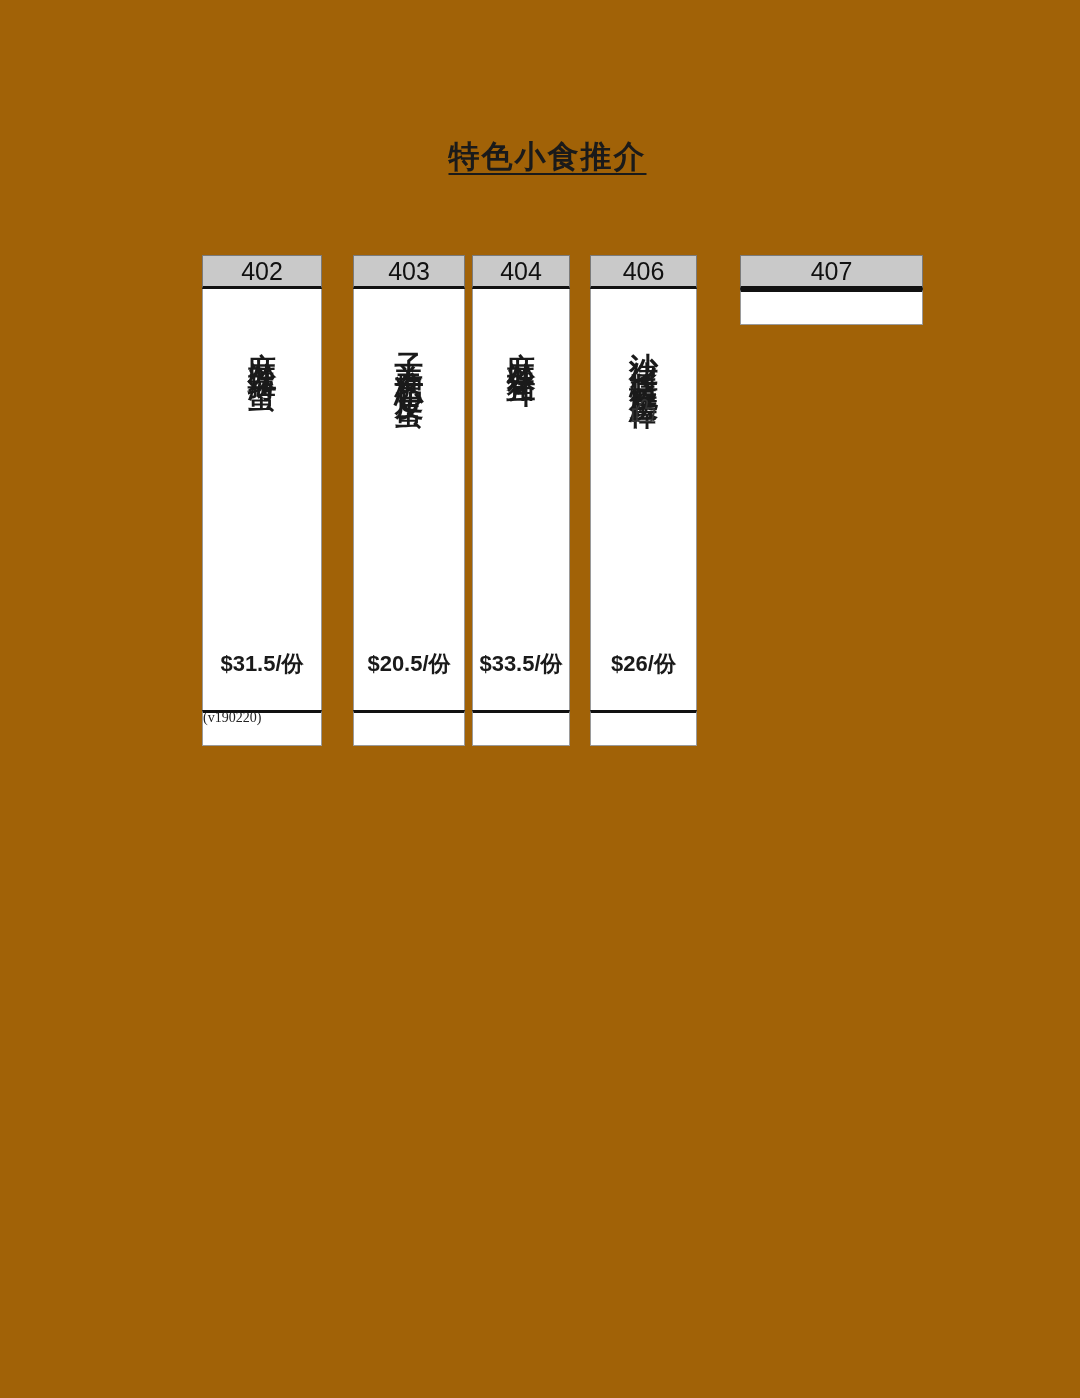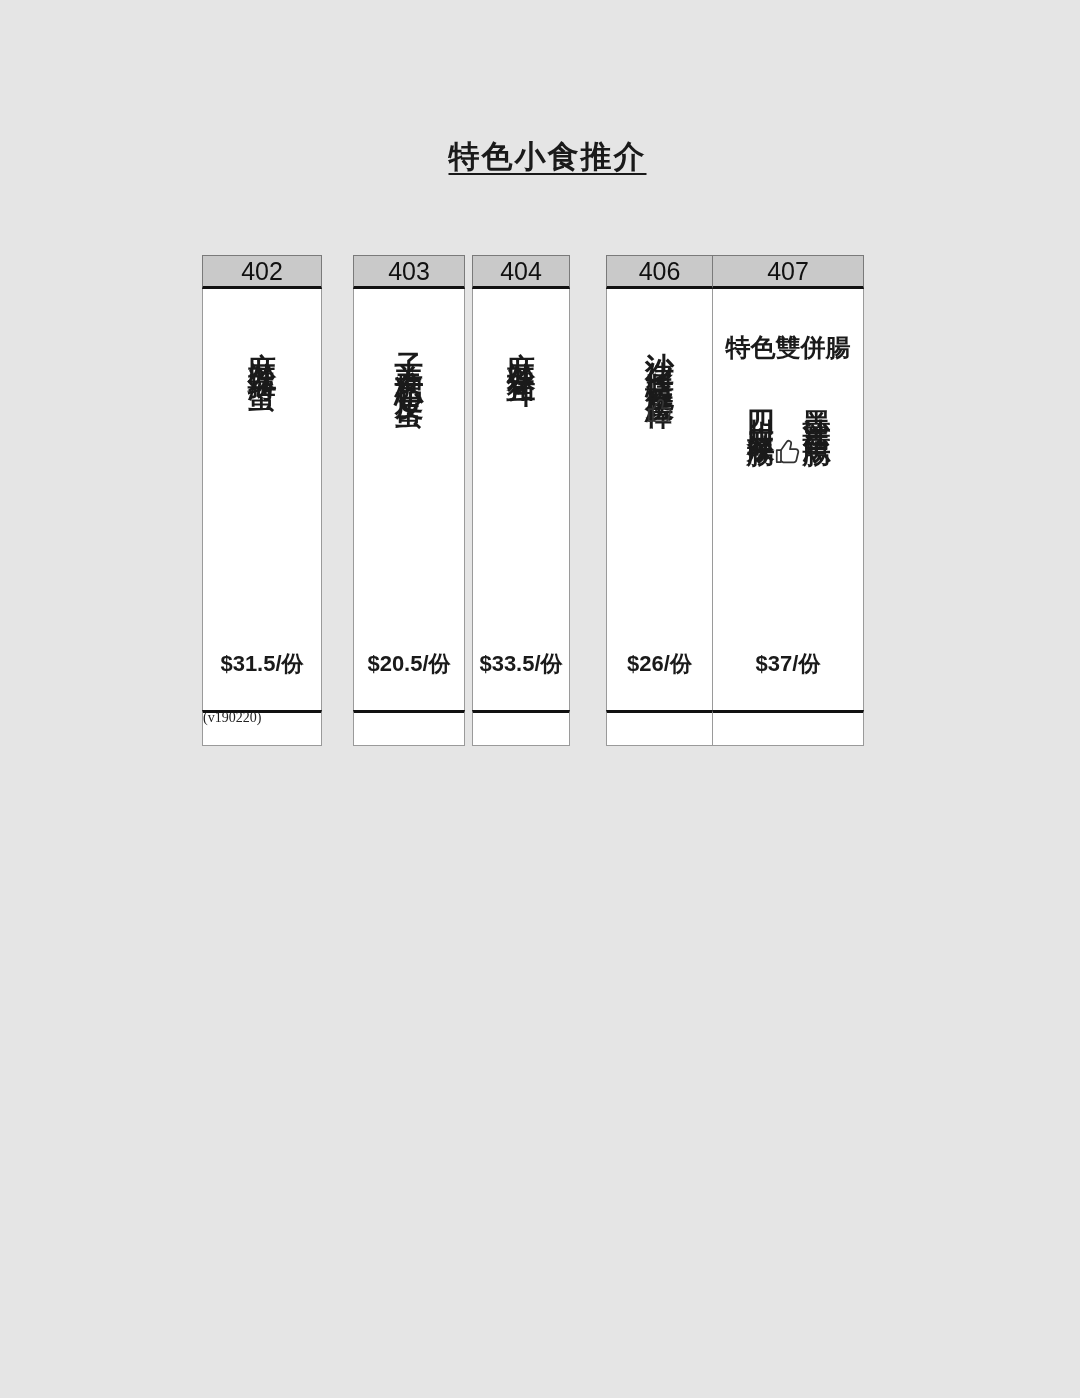--- a/index.html
+++ b/index.html
@@ -6,41 +6,41 @@
   html, body {
     width: 1080px; height: 1398px;
     background: #ffffff;
     font-family: "Liberation Sans", sans-serif;
     color: #1a1a1a;
     position: relative;
   }
   .page {
     position: absolute; left: 0; top: 0;
     width: 1080px; height: 1398px;
-    background: #e5e5e5;
+    background: #a16207;
   }
   .title {
     position: absolute;
     left: 202px; top: 136px; width: 691px;
     text-align: center;
     font-size: 31px;
     font-weight: bold;
     letter-spacing: 2px;
     text-decoration: underline;
     text-underline-offset: 6px;
     text-decoration-thickness: 2px;
   }
   .card {
     position: absolute; top: 211px;
   }
   .card-0 { left: 202px; width: 120px; }
   .card-1 { left: 353px; width: 112px; }
   .card-2 { left: 472px; width: 98px; }
-  .card-3 { left: 606px; width: 107px; }
-  .card-4 { left: 712px; width: 152px; }
+  .card-3 { left: 590px; width: 107px; }
+  .card-4 { left: 740px; width: 183px; }
   .card-header {
     height: 34px;
     background: #c9c9c9;
     border: 1px solid #7a7a7a;
     border-bottom: 3px solid #111111;
     display: flex; align-items: center; justify-content: center;
     font-size: 25px;
     color: #111111;
     margin-top: 44px;
   }
@@ -162,30 +162,18 @@
       </svg>
       <div class="price">$26/份</div>
     </div>
     <div class="card-footer"></div>
   </div>
 
   <div class="card card-4">
     <div class="card-header">
       <span>407</span>
     </div>
-    <div class="card-body">
-      <div class="hname">特色雙併腸</div>
-      <div class="dual-cols">
-        <div class="vname-sub">四川麻辣腸</div>
-        <div class="vname-sub">墨汁墨魚腸</div>
-      </div>
-      <svg class="thumb" viewBox="0 0 24 24" fill="none" stroke="#333333" stroke-width="1.4" stroke-linejoin="round" stroke-linecap="round">
-        <path d="M3 10.5h3.4v9.5H3z"></path>
-        <path d="M6.4 19.2l1.6 1h8.6c1 0 1.9-.7 2.1-1.7l1.5-6.3c.3-1.3-.7-2.5-2-2.5h-4.6l.9-4.1c.2-1-.3-2-1.2-2.4-.9-.4-1.9 0-2.4.8l-4.5 6.5"></path>
-      </svg>
-      <div class="price">$37/份</div>
-    </div>
     <div class="card-footer"></div>
   </div>
 
   <div class="version-note">(v190220)</div>
 
 </div>
 
 </body></html>

